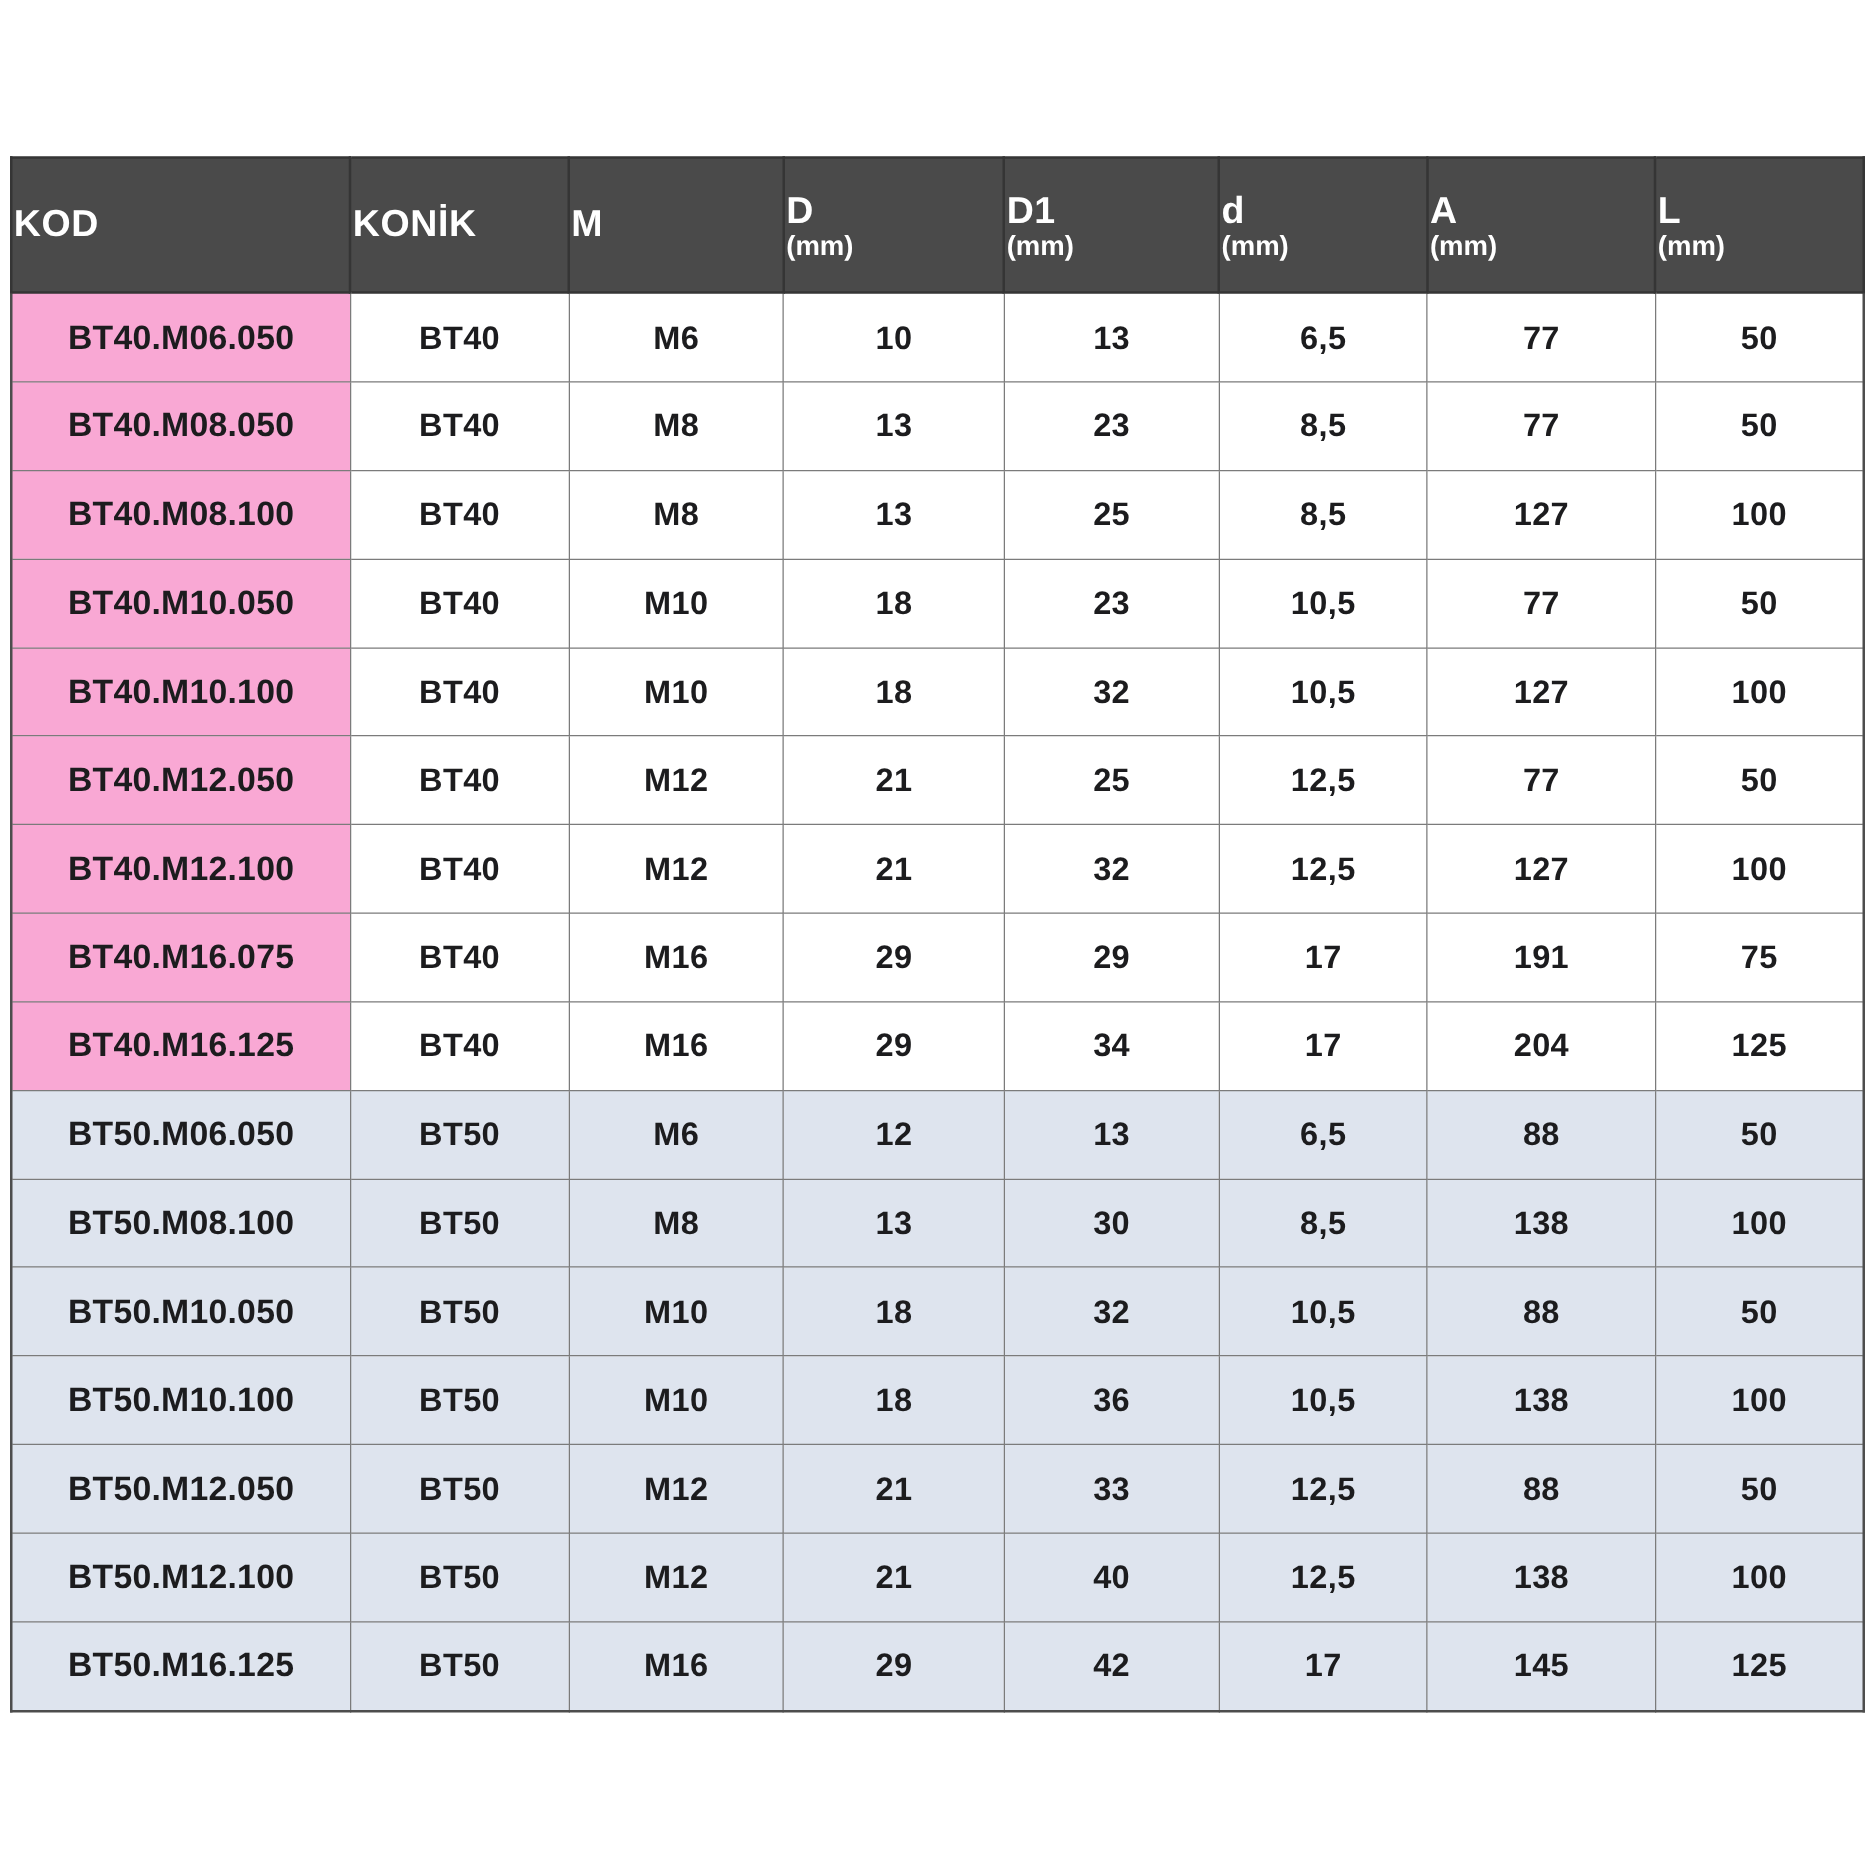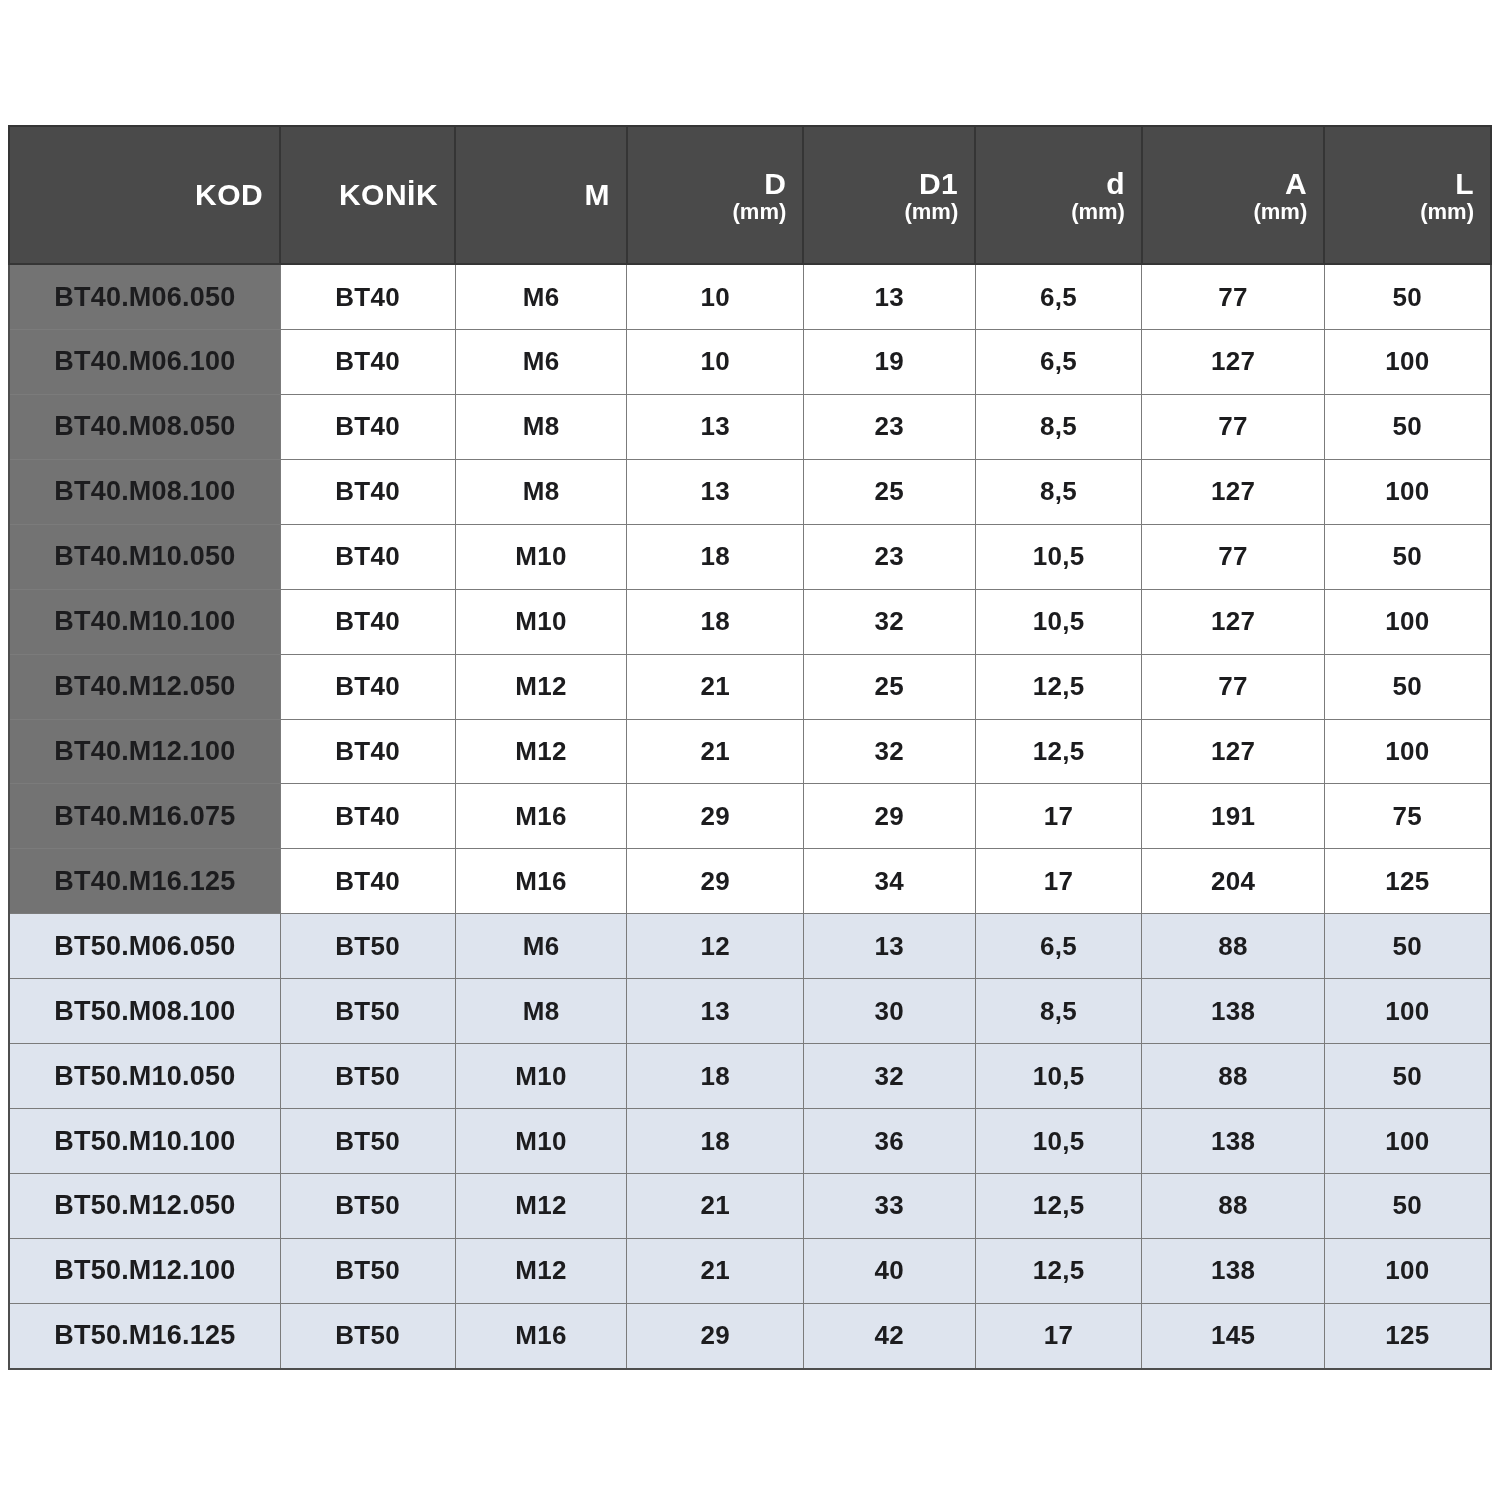--- a/index.html
+++ b/index.html
@@ -35,24 +35,24 @@
   col.c-d1    { width: 11.6%; }
   col.c-dd    { width: 11.25%; }
   col.c-a     { width: 12.3%; }
   col.c-l     { width: 11.25%; }
 
   thead th {
     height: 104px;
     background: #4a4a4a;
     color: #ffffff;
     border: 2px solid #353535;
-    text-align: right;
+    text-align: left;
     vertical-align: middle;
     font-weight: 700;
-    padding: 16px;
+    padding: 1px;
   }
   thead th .hdr-label {
     display: block;
     font-size: 30px;
     line-height: 32px;
     letter-spacing: 0.5px;
   }
   thead th .hdr-unit {
     display: block;
     font-size: 22px;
@@ -67,21 +67,21 @@
     text-align: center;
     vertical-align: middle;
     font-weight: 700;
     font-size: 26px;
     color: #1c1c1e;
     background: #ffffff;
     padding: 0;
     letter-spacing: 0.3px;
   }
   tbody td.kod-cell {
-    background: #737373;
+    background: #f9a8d4;
     font-size: 27px;
     letter-spacing: 0.2px;
   }
   tbody tr.section-bt50 td {
     background: #dee4ee;
   }
 </style>
 </head>
 <body>
 
@@ -135,30 +135,20 @@
           <td class="kod-cell">BT40.M06.050</td>
           <td>BT40</td>
           <td>M6</td>
           <td>10</td>
           <td>13</td>
           <td>6,5</td>
           <td>77</td>
           <td>50</td>
         </tr>
         <tr class="section-bt40">
-          <td class="kod-cell">BT40.M06.100</td>
-          <td>BT40</td>
-          <td>M6</td>
-          <td>10</td>
-          <td>19</td>
-          <td>6,5</td>
-          <td>127</td>
-          <td>100</td>
-        </tr>
-        <tr class="section-bt40">
           <td class="kod-cell">BT40.M08.050</td>
           <td>BT40</td>
           <td>M8</td>
           <td>13</td>
           <td>23</td>
           <td>8,5</td>
           <td>77</td>
           <td>50</td>
         </tr>
         <tr class="section-bt40">

